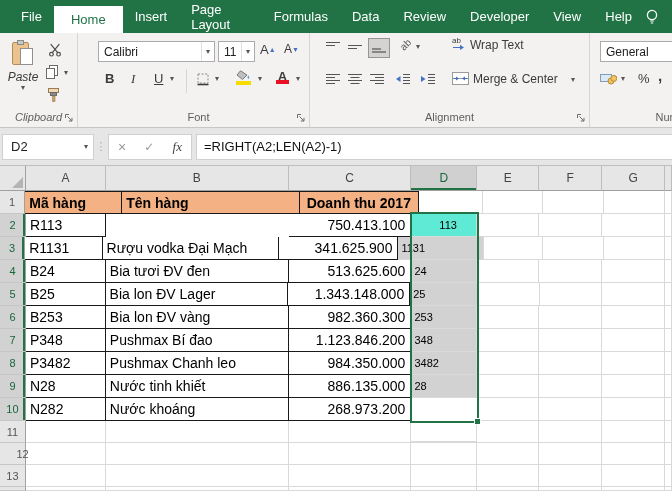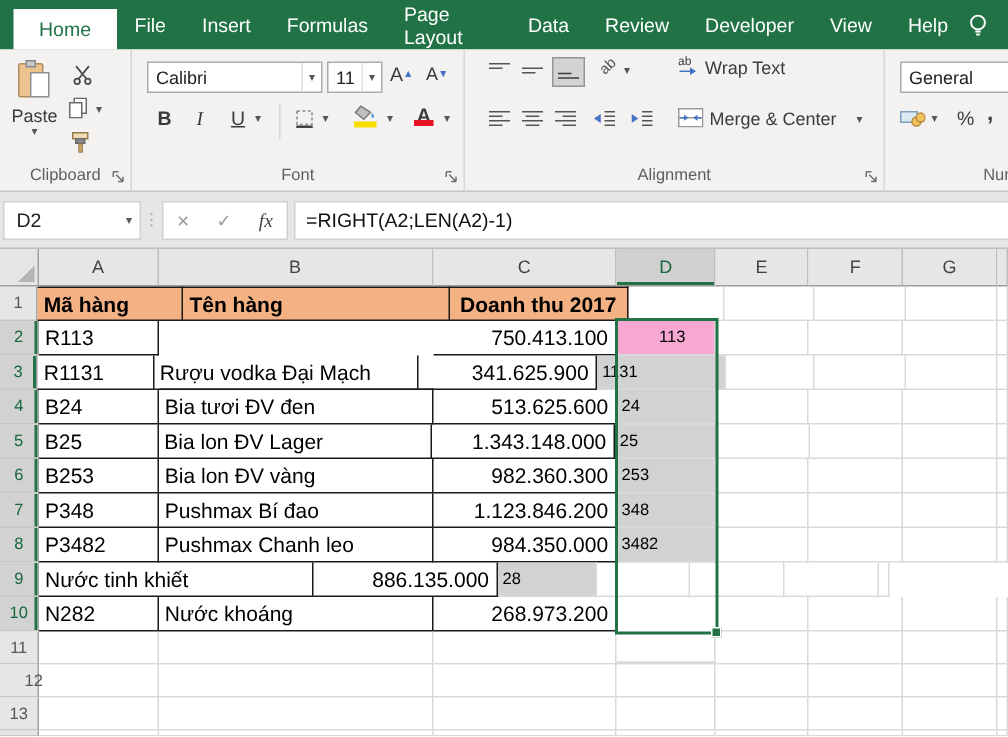--- a/index.html
+++ b/index.html
@@ -55,54 +55,54 @@
   .rh { background:#E6E6E6; border-right:1px solid #A0A0A0; border-bottom:1px solid #C6C6C6; color:#555; font-size:11px; display:flex; align-items:center; justify-content:center; }
   .rh.selrow { background:#D2D2D2; color:#17663C; box-shadow:inset -2px 0 0 #217346; }
   .gc { border-right:1px solid #D9D9D9; border-bottom:1px solid #D9D9D9; font-size:14px; color:#000; display:flex; align-items:center; overflow:hidden; white-space:nowrap; }
   .gc.tbl { border-right:1px solid #1a1a1a; border-bottom:1px solid #1a1a1a; }
   .gc.thead { background:#F4B183; font-weight:bold; border-top:1px solid #1a1a1a; }
   .gc.c-a { padding-left:4px; }
   .gc.c-b { padding-left:4px; }
   .gc.c-c { justify-content:flex-end; padding-right:5px; }
   .gc.c-c.thead { justify-content:center; padding-right:0; }
   .gc.dex { font-size:11px; padding-left:3px; background:#D2D2D2; }
-  .gc.dex.act { background:#f9a8d4;padding-left:28px; }
+  .gc.dex.act { background:#5eead4;padding-left:28px; }
   .selbox { position:absolute; border:2px solid #217346; pointer-events:none; }
   .handle { position:absolute; right:-4px; bottom:-4px; width:7px; height:7px; background:#217346; border:1px solid #fff; }
   svg { display:block; }
 </style>
 </head>
 <body>
 
 <div id="app">
 
   <div class="tabstrip">
     <div class="tabs">
+        <div class="tab">File</div>
         <div class="tab active">Home</div>
-        <div class="tab">File</div>
         <div class="tab">Insert</div>
+        <div class="tab">Page Layout</div>
         <div class="tab">Formulas</div>
-        <div class="tab">Page Layout</div>
         <div class="tab">Data</div>
         <div class="tab">Review</div>
         <div class="tab">Developer</div>
         <div class="tab">View</div>
         <div class="tab">Help</div>
       </div>
     <div class="bulb">
       <svg width="16" height="18" viewBox="0 0 16 18">
         <circle cx="8" cy="7" r="4.6" fill="none" stroke="#fff" stroke-width="1.3"></circle>
         <path d="M6.2 13 h3.6 M6.8 15 h2.4" stroke="#fff" stroke-width="1.2" fill="none"></path>
       </svg>
     </div>
   </div>
 
   <div class="ribbon">
 
-    <div class="grp" style="left:0;width:88px;">
+    <div class="grp" style="left:0;width:78px;font-style:italic;">
       <div class="paste-btn">
         <div class="clip">
           <div class="board"></div>
             <div class="page"></div>
             <div class="metal"></div>
         </div>
         <div style="margin-top:4px;">Paste</div>
         <div class="dd">▾</div>
       </div>
       <div class="rbtn" style="left:48px;top:10px;">
@@ -388,20 +388,21 @@
         <div class="gc tbl c-b" style="width: 183px;">Pushmax Chanh leo</div>
         <div class="gc tbl c-c" style="width: 123px;">984.350.000</div>
         <div class="gc dex" style="width: 66px;">3482</div>
         <div class="gc" style="width: 62px;"></div>
         <div class="gc" style="width: 63px;"></div>
         <div class="gc" style="width: 63px;"></div>
         <div class="gc" style="width: 7px;"></div>
       </div>
       <div class="grow" style="height: 23px;">
         <div class="rh selrow" style="width: 26px;">9</div>
+        <div class="gc tbl c-a" style="width: 80px;">N28</div>
         <div class="gc tbl c-b" style="width: 183px;">Nước tinh khiết</div>
         <div class="gc tbl c-c" style="width: 123px;">886.135.000</div>
         <div class="gc dex" style="width: 66px;">28</div>
         <div class="gc" style="width: 62px;"></div>
         <div class="gc" style="width: 63px;"></div>
         <div class="gc" style="width: 63px;"></div>
         <div class="gc" style="width: 7px;"></div>
       </div>
       <div class="grow" style="height: 23px;">
         <div class="rh selrow" style="width: 26px;">10</div>

